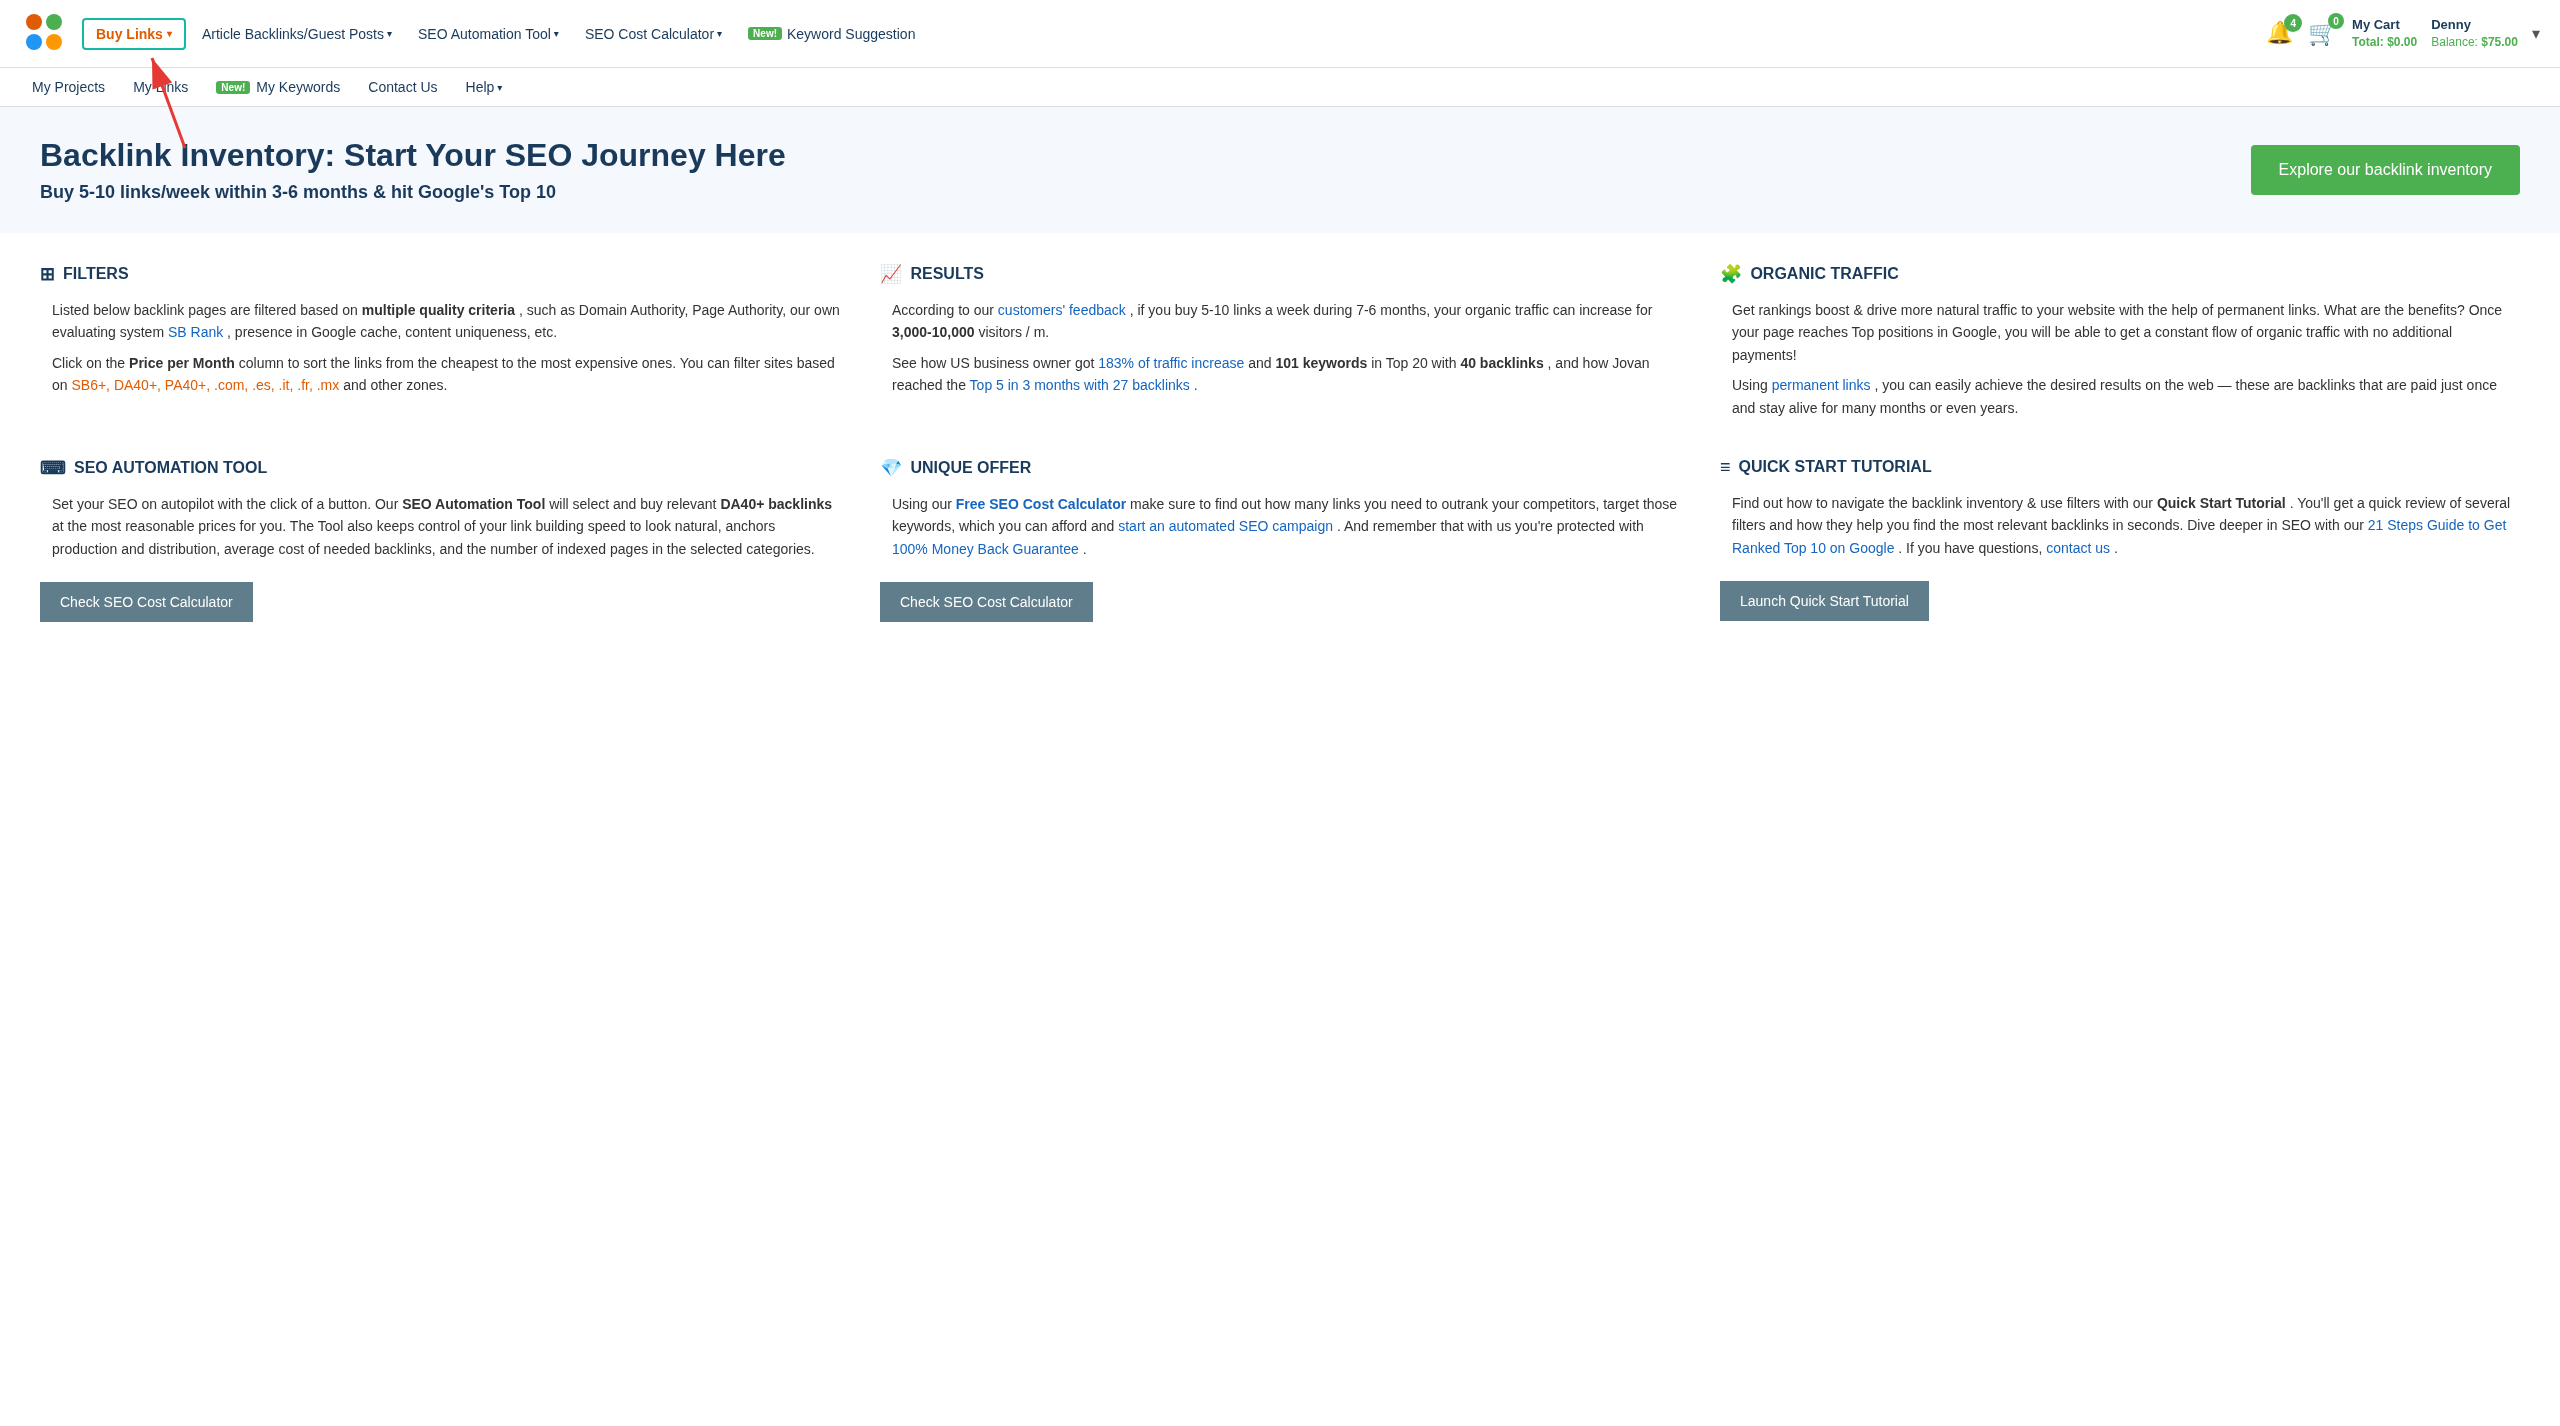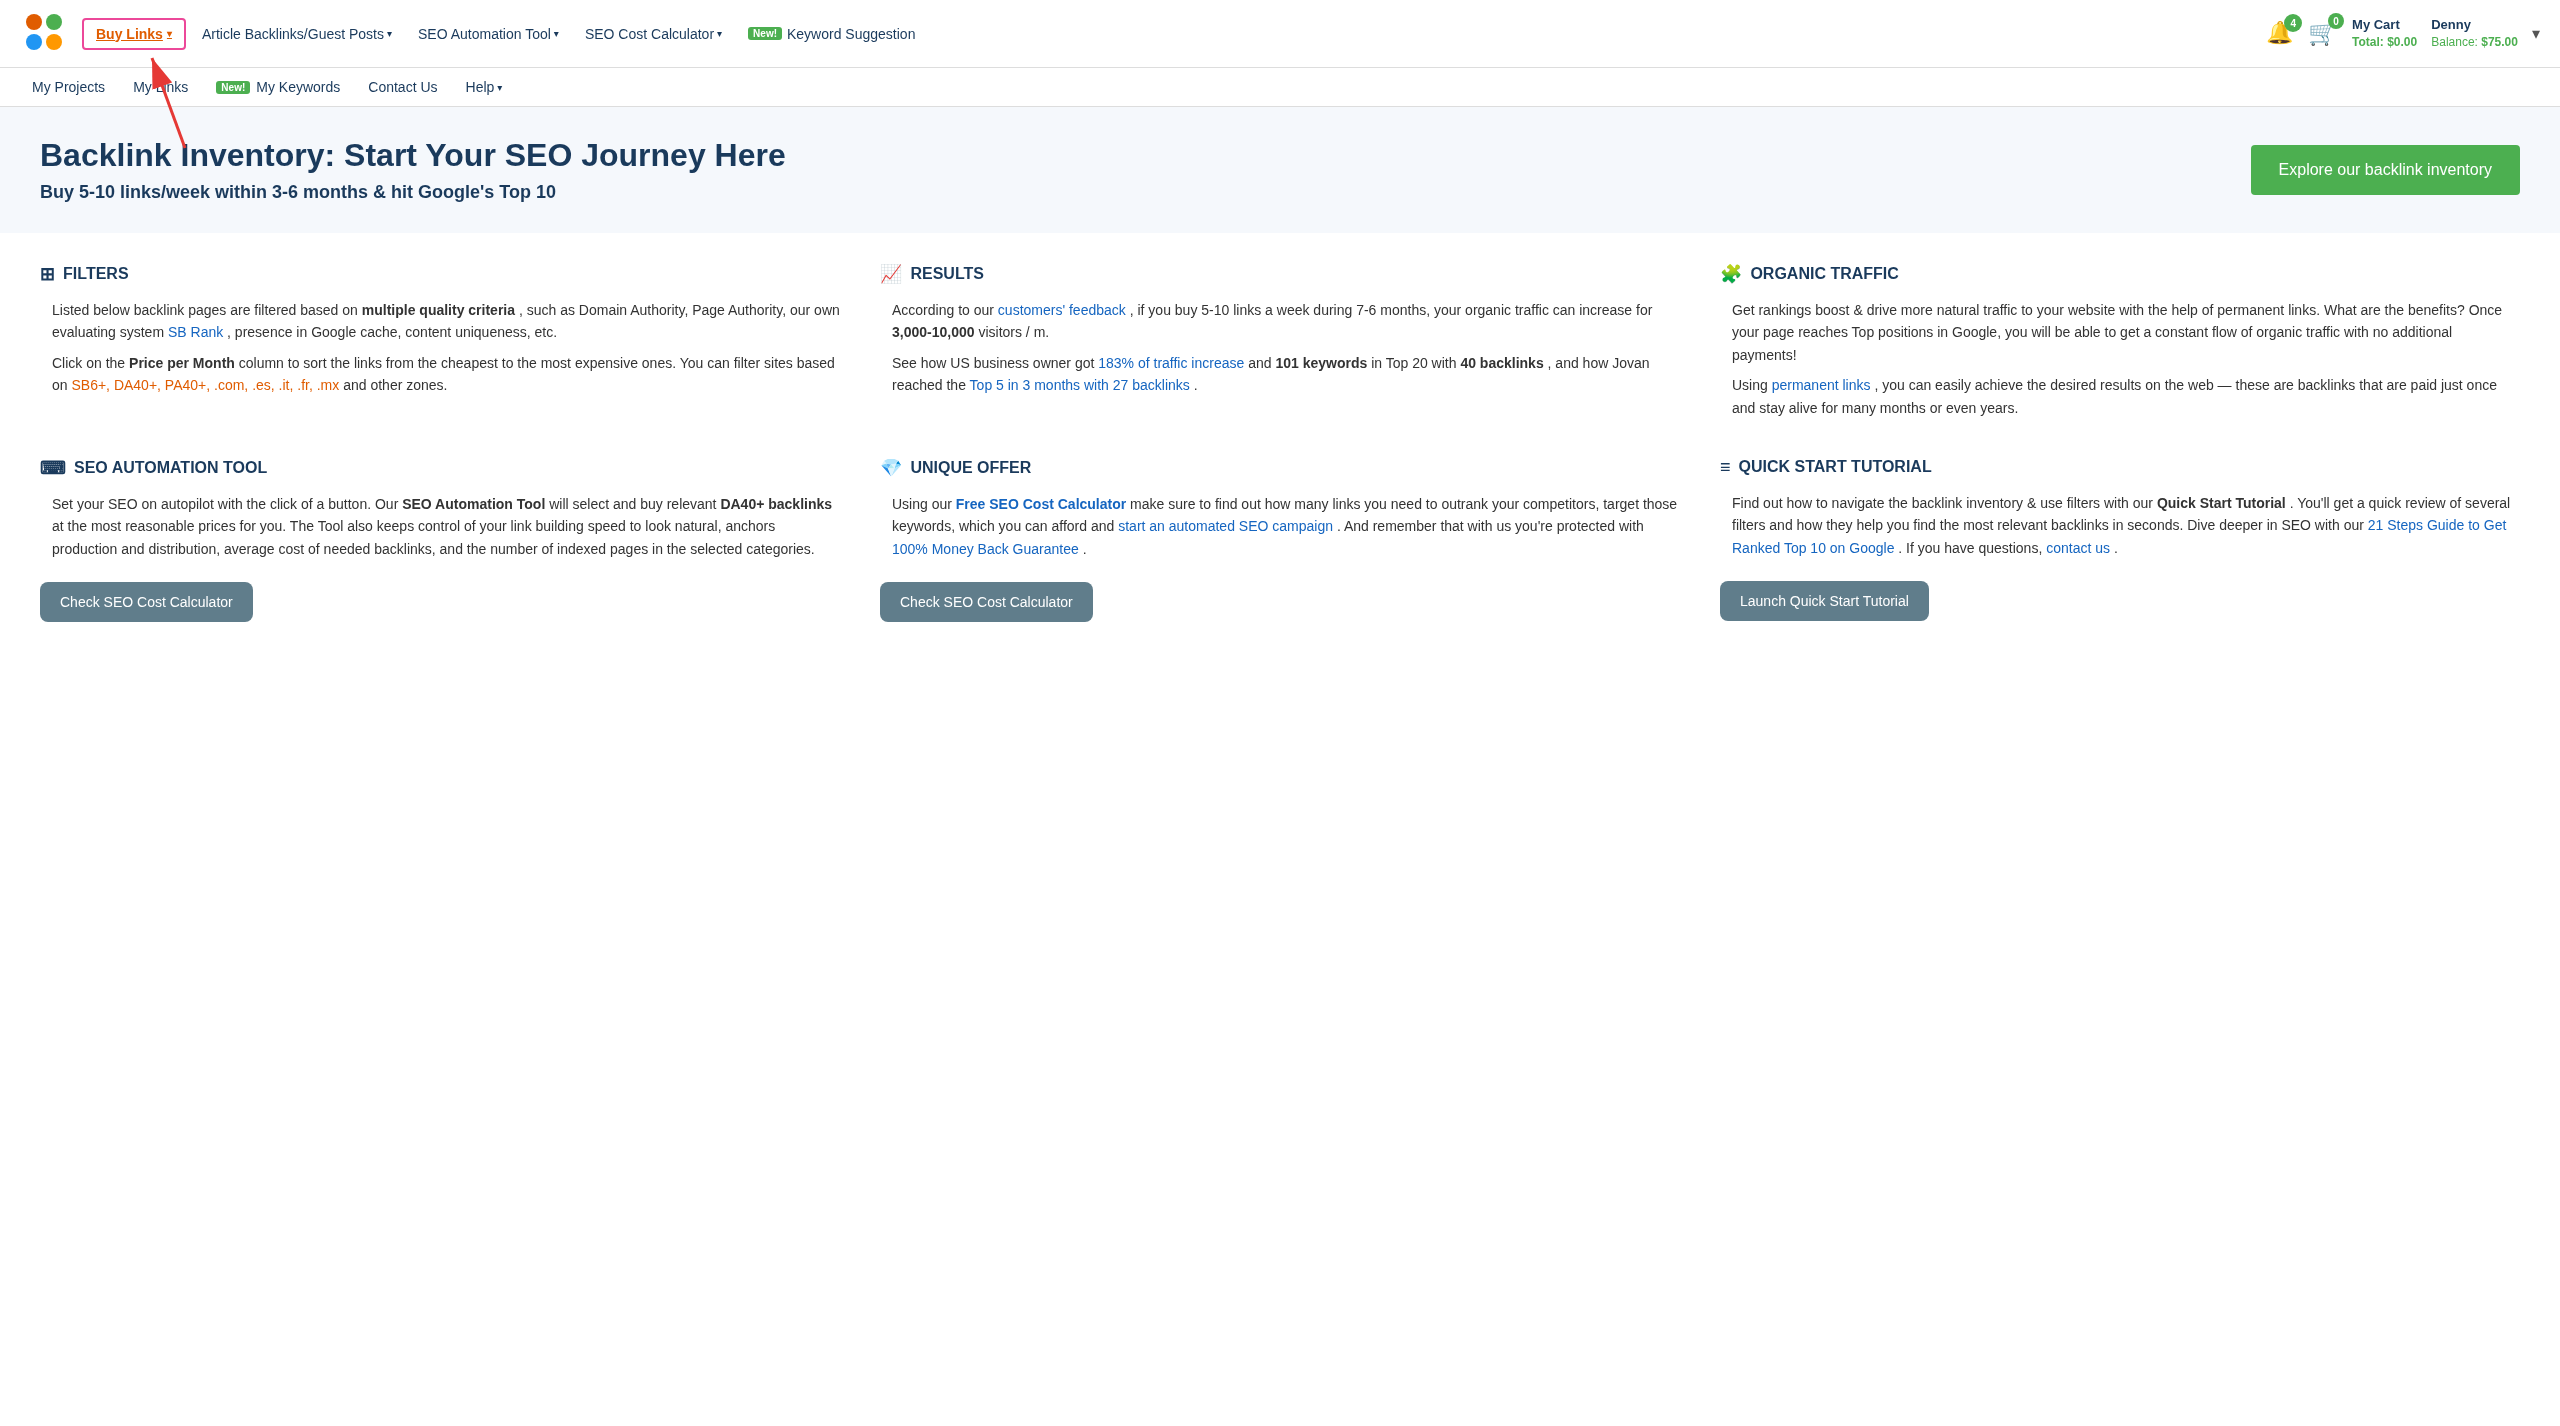--- a/index.html
+++ b/index.html
@@ -19,29 +19,28 @@
       width: 48px;
       height: 48px;
       margin-right: 8px;
       flex-shrink: 0;
     }
     .nav-btn {
       display: flex;
       align-items: center;
       gap: 4px;
       padding: 6px 12px;
-      border: 2px solid #ec4899;
+      border: 2px solid #14b8a6;
       border-radius: 4px;
       background: #fff;
       color: #e05c00;
       font-weight: bold;
       font-size: 14px;
       cursor: pointer;
       white-space: nowrap;
-      text-decoration: underline;
     }
     .nav-link {
       display: flex;
       align-items: center;
       gap: 3px;
       padding: 6px 10px;
       color: #1a3a5c;
       font-size: 14px;
       cursor: pointer;
       white-space: nowrap;
@@ -190,21 +189,21 @@
     }
     .section-body p { margin-bottom: 8px; margin-left: 12px; }
     .link-blue { color: #1565c0; cursor: pointer; text-decoration: none; }
     .link-red { color: #e05c00; }
     .action-btn {
       background: #607d8b;
       color: #fff;
       border: none;
       padding: 12px 20px;
       font-size: 14px;
-      border-radius: 8px;
+      border-radius: 0;
       cursor: pointer;
       margin-top: 14px;
       font-weight: 500;
     }
     .nav-area-relative {
       position: relative;
     }
   </style>
 </head>
 <body>

